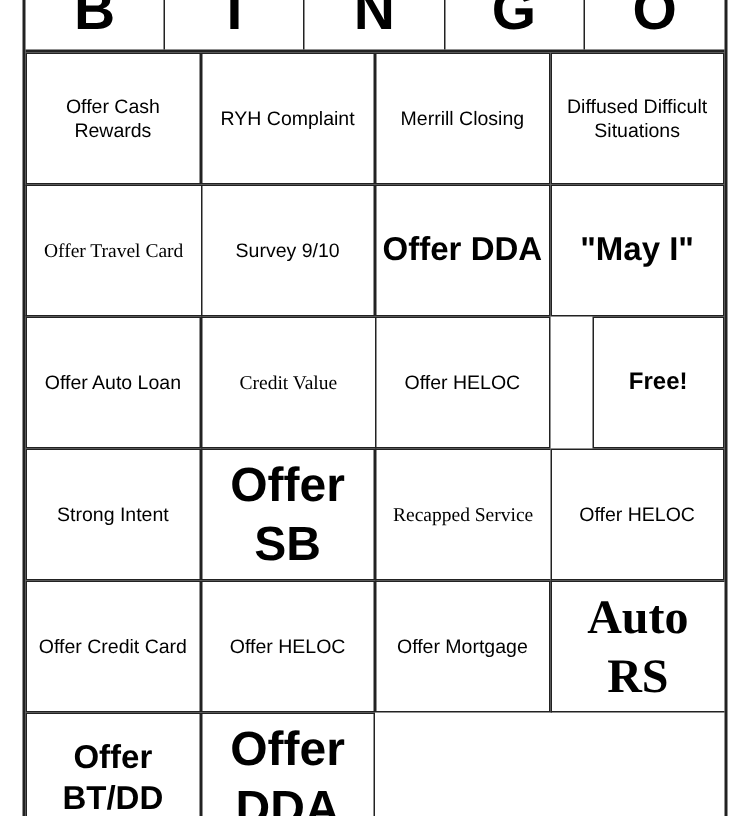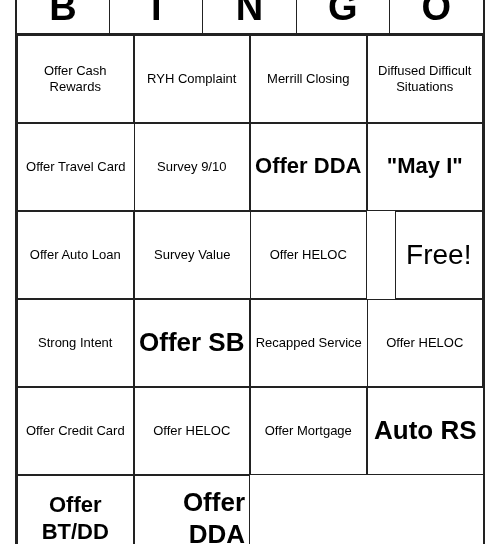--- a/index.html
+++ b/index.html
@@ -42,33 +42,33 @@
       display: flex;
       align-items: center;
       justify-content: center;
       text-align: center;
       padding: 4px;
       font-size: 13px;
       line-height: 1.2;
     }
     .bingo-cell:nth-child(5n) {
       border-right: none;
+      font-family: Liberation Serif, serif;
     }
     .bingo-cell.large-text {
       font-size: 22px;
       font-weight: bold;
     }
     .bingo-cell.xl-text {
-      font-size: 26px;
+      font-size: 32px;
       font-weight: bold;
-      text-align: right;
     }
     .bingo-cell.free {
-      font-size: 28px;
-      font-weight: normal;
+      font-size: 16px;
+      font-weight: bold;
       margin-left: 28px;
     }
   </style>
 </head>
 <body>
 
 <div class="bingo-card">
   <div class="bingo-header">
   <div class="bingo-header-cell">B</div>
       <div class="bingo-header-cell">I</div>
@@ -79,21 +79,21 @@
   <div class="bingo-grid">
   <div class="bingo-cell">Offer Cash Rewards</div>
       <div class="bingo-cell">RYH Complaint</div>
       <div class="bingo-cell">Merrill Closing</div>
       <div class="bingo-cell">Diffused Difficult Situations</div>
       <div class="bingo-cell">Offer Travel Card</div>
       <div class="bingo-cell">Survey 9/10</div>
       <div class="bingo-cell large-text">Offer DDA</div>
       <div class="bingo-cell large-text">"May I"</div>
       <div class="bingo-cell">Offer Auto Loan</div>
-      <div class="bingo-cell">Survey Value</div>
+      <div class="bingo-cell">Credit Value</div>
       <div class="bingo-cell">Offer HELOC</div>
       <div class="bingo-cell free">Free!</div>
       <div class="bingo-cell">Strong Intent</div>
       <div class="bingo-cell xl-text">Offer SB</div>
       <div class="bingo-cell">Recapped Service</div>
       <div class="bingo-cell">Offer HELOC</div>
       <div class="bingo-cell">Offer Credit Card</div>
       <div class="bingo-cell">Offer HELOC</div>
       <div class="bingo-cell">Offer Mortgage</div>
       <div class="bingo-cell xl-text">Auto RS</div>

